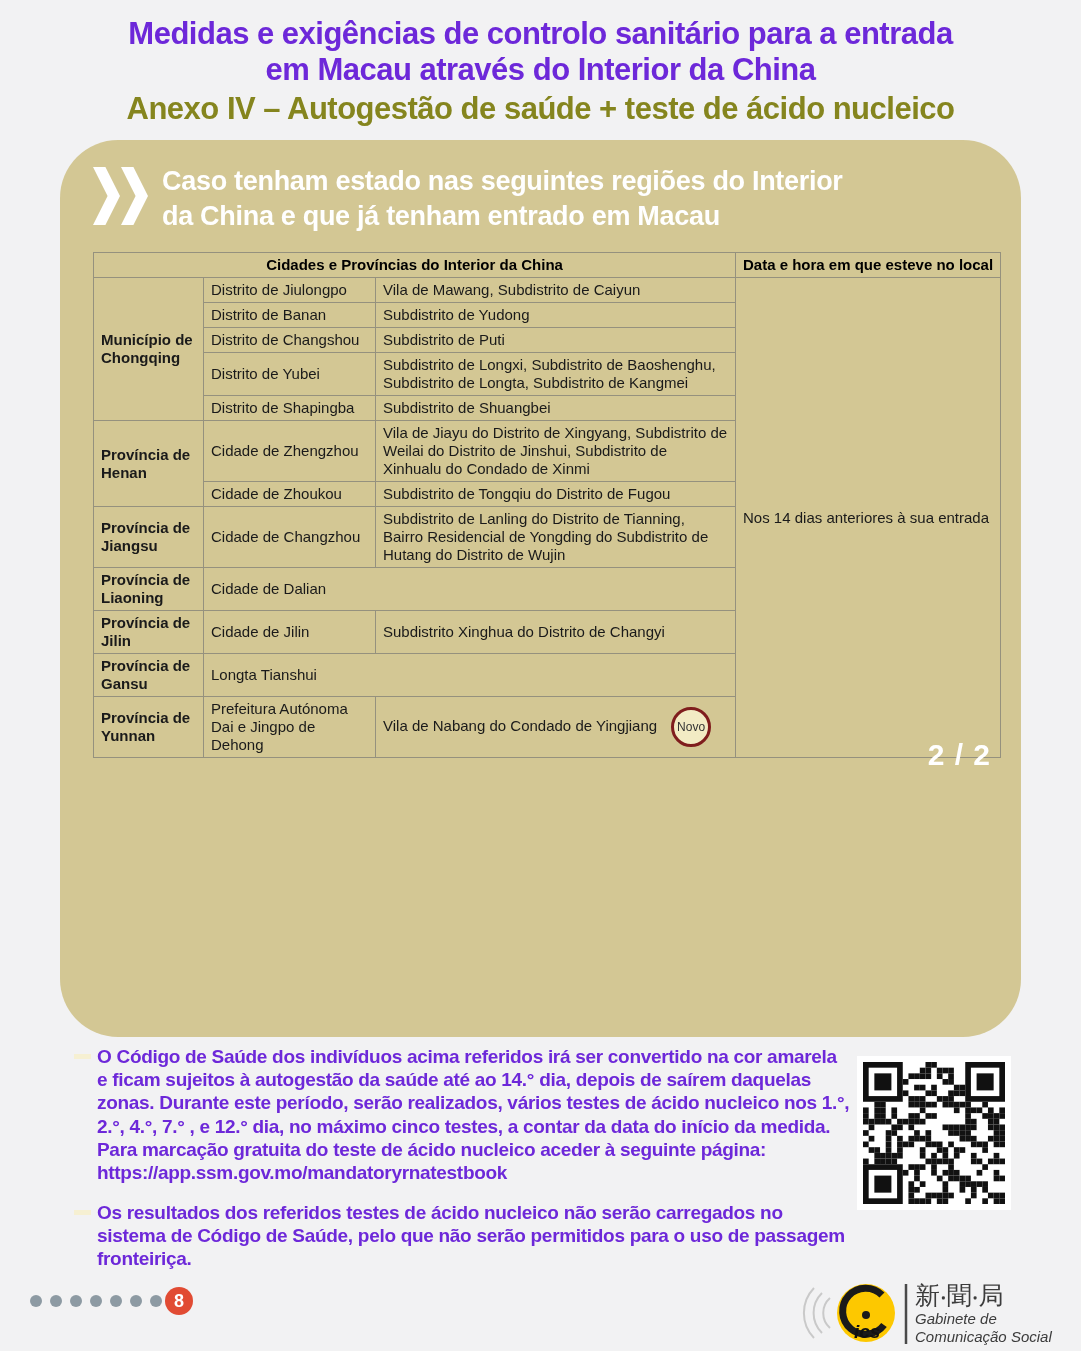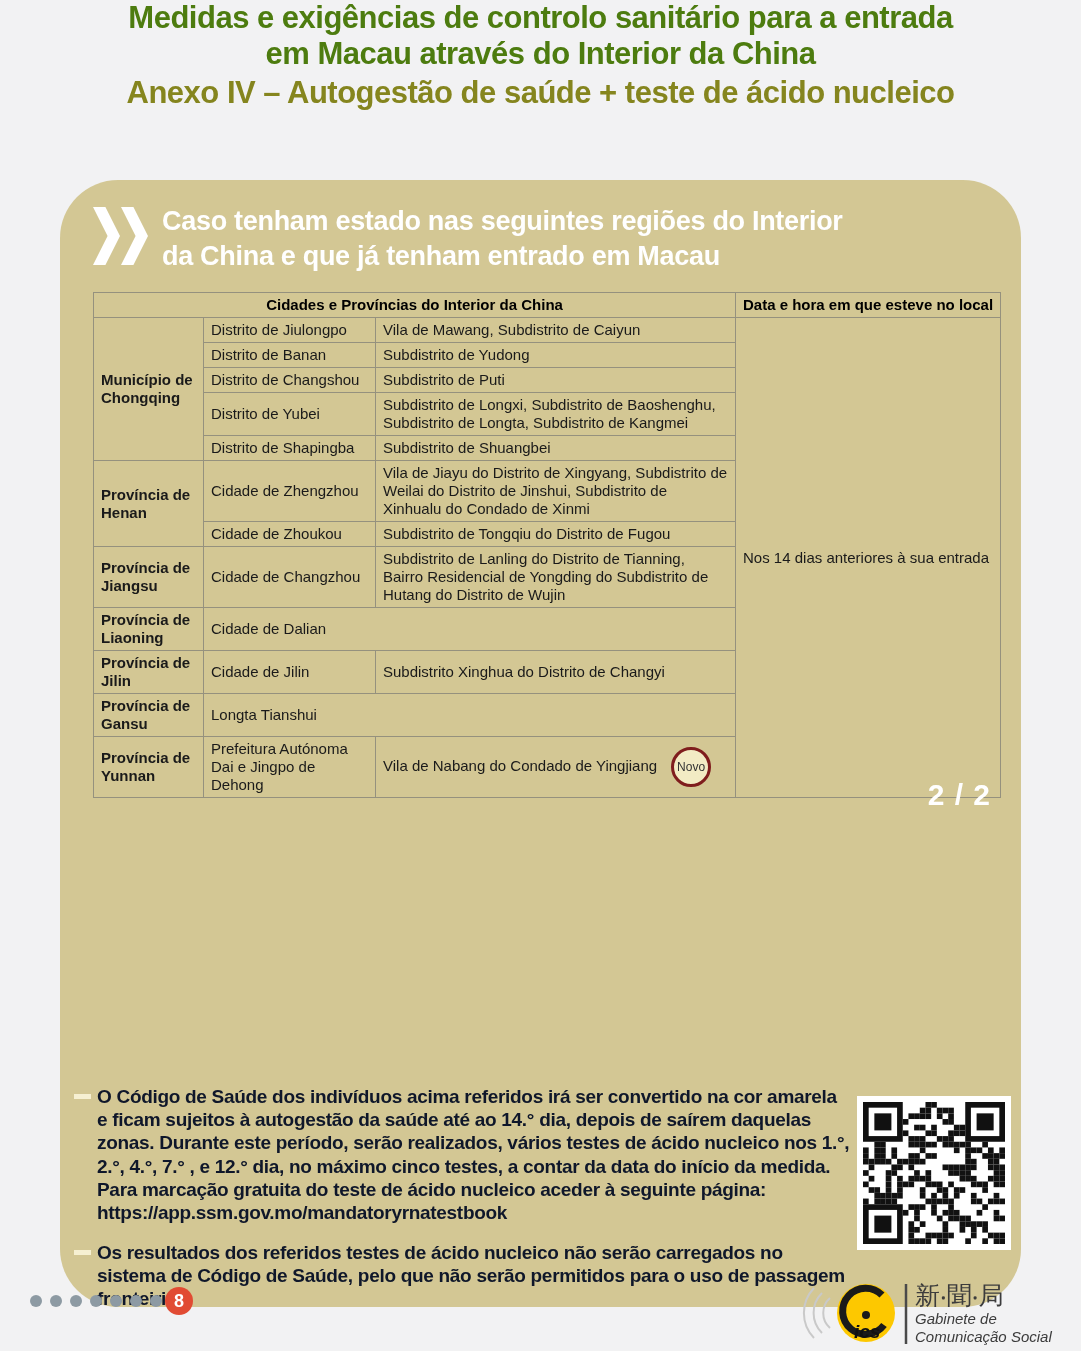--- a/index.html
+++ b/index.html
@@ -1,45 +1,45 @@
 <!DOCTYPE html>
 <html><head>
 <meta charset="utf-8">
 <style>
   * { box-sizing: border-box; }
   body { margin:0; background:#f2f2f3; font-family:"Liberation Sans", sans-serif; }
   .page { position:relative; width:1081px; height:1351px; background:#f2f2f3; overflow:hidden; }
 
   
-  .page-title { padding-top:0; text-align:center; font-weight:bold; font-size:31px; line-height:1.16; color:#4d7c0f; letter-spacing:-0.5px; }
+  .page-title { padding-top:16px; text-align:center; font-weight:bold; font-size:31px; line-height:1.16; color:#6d28d9; letter-spacing:-0.5px; }
   .page-subtitle { text-align:center; font-weight:bold; font-size:31px; color:#85851e; letter-spacing:-0.5px; margin-top:3px; }
 
   
-  .panel { position:absolute; left:60px; top:140px; width:961px; height:1127px; background:#d3c794; border-radius:58px;margin-top:40px; }
+  .panel { position:absolute; left:60px; top:140px; width:961px; height:897px; background:#d3c794; border-radius:58px; }
   .panel-heading { display:flex; align-items:flex-start; padding:24px 0 0 33px; }
   .chevrons { display:flex; margin-top:3px; }
   .chev { width:27px; height:58px; background:#ffffff; clip-path:polygon(0 0, 46% 0, 100% 50%, 46% 100%, 0 100%, 54% 50%); margin-right:1px; }
   .heading-text { margin-left:13px; color:#ffffff; font-weight:bold; font-size:27px; line-height:1.28; letter-spacing:-0.3px; }
 
   
   .table-wrap { position:absolute; left:33px; top:112px; }
   table.regions { border-collapse:collapse; width:907px; table-layout:fixed; }
   table.regions th, table.regions td { border:1px solid #95917e; padding:3px 7px; font-size:15px; line-height:1.2; color:#1a1a1a; vertical-align:middle; text-align:left; }
   table.regions th { font-weight:bold; text-align:center; color:#000; padding:3px 4px; }
   td.region { font-weight:bold; color:#156a6a; }
   td.datetime-cell { text-align:left; vertical-align:middle; }
   .novo-badge { display:inline-flex; align-items:center; justify-content:center; width:40px; height:40px; border-radius:50%; background:#f2ebc4; border:3px solid #7f1d1d; color:#333; font-size:12px; margin-left:14px; vertical-align:middle; }
 
   .page-indicator { position:absolute; top:598px; right:30px; color:#ffffff; font-weight:bold; font-size:30px; letter-spacing:1px; }
 
   
   .notes { position:absolute; left:14px; top:905px; width:778px; }
   .note { display:flex; margin-bottom:17px; }
   .note .dash { flex:0 0 17px; height:5px; background:#f6f0d2; margin-top:9px; margin-right:6px; }
-  .note .txt { font-weight:bold; font-size:19px; line-height:1.22; color:#0f172a; letter-spacing:-0.3px; word-break:break-word; }
+  .note .txt { font-weight:bold; font-size:19px; line-height:1.22; color:#6d28d9; letter-spacing:-0.3px; word-break:break-word; }
 
   .qr { position:absolute; left:797px; top:916px; width:154px; height:154px; background:#ffffff; padding:6px; }
   .qr svg { display:block; width:142px; height:142px; fill:#111; }
 
   .exemption { position:absolute; top:1098px; width:100%; text-align:center; color:#9833cc; font-weight:bold; font-size:21px; letter-spacing:-0.2px; }
 
   
   .dots-row { position:absolute; left:30px; top:1287px; display:flex; align-items:center; height:28px; }
   .dot { width:12px; height:12px; border-radius:50%; background:#8d9aa3; margin-right:8px; }
   .page-badge { width:28px; height:28px; border-radius:50%; background:#e14b33; color:#fff; font-weight:bold; font-size:18px; display:flex; align-items:center; justify-content:center; margin-left:-5px; }

